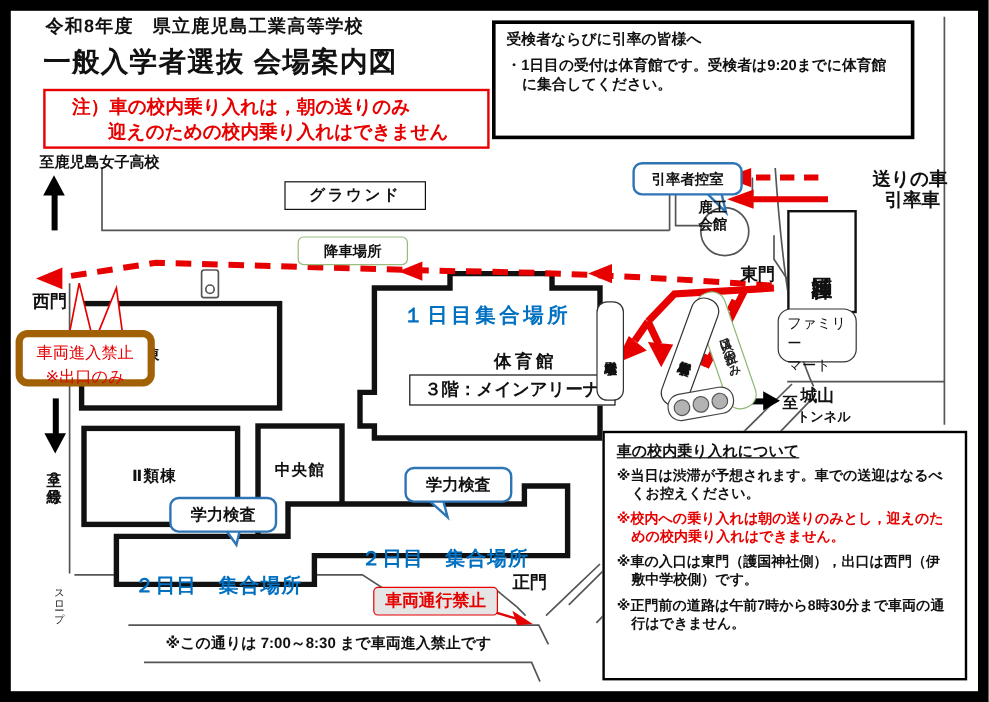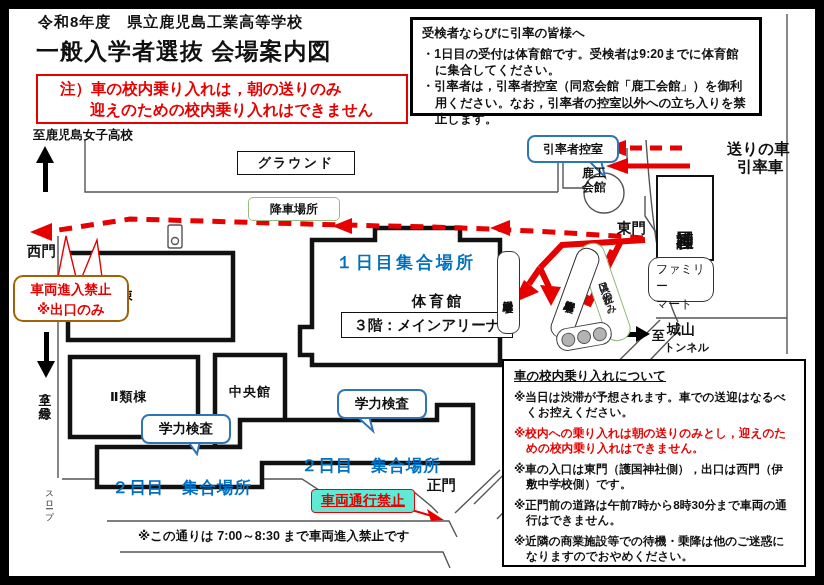--- a/index.html
+++ b/index.html
@@ -11,24 +11,24 @@
   .pre{white-space:pre-line;}
   .vtext{writing-mode:vertical-rl;text-orientation:upright;}
   .bold{font-weight:bold;}
   .red{color:#e60000;}
   .blue{color:#0070c0;}
   .center{text-align:center;}
   
   .box-black{position:absolute;background:#fff;border:1.5px solid #111;z-index:10;}
   .bubble-blue{position:absolute;background:#fff;border:2px solid #2e75b6;border-radius:8px;z-index:20;
                display:flex;align-items:center;justify-content:center;font-weight:bold;}
-  .bubble-red{position:absolute;background:#fff;border:2px solid #a16207;border-radius:10px;z-index:20;
-              text-align:center;color:#e60000;font-weight:bold;}
-  .redbox{position:absolute;background:#5eead4;border:1.5px solid #e60000;border-radius:4px;z-index:20;
-          display:flex;align-items:center;justify-content:center;color:#e60000;font-weight:bold;text-decoration:underline;}
+  .bubble-red{position:absolute;background:#fff;border:6px solid #a16207;border-radius:10px;z-index:20;
+              text-align:center;color:#e60000;font-weight:normal;}
+  .redbox{position:absolute;background:#e5e5e5;border:1.5px solid #e60000;border-radius:4px;z-index:20;
+          display:flex;align-items:center;justify-content:center;color:#e60000;font-weight:bold;}
   
   .title1{left:38px;top:13px;font-size:15px;font-weight:bold;letter-spacing:1px;}
   .title2{left:36px;top:36px;font-size:23px;font-weight:bold;letter-spacing:1px;}
   .warnbox{position:absolute;left:36px;top:74px;width:372px;height:50px;border:2.5px solid #e60000;z-index:10;
            padding:3px 0 0 22px;box-sizing:border-box;}
   .warnbox div{font-size:15.5px;font-weight:bold;color:#e60000;white-space:nowrap;}
   .warnbox .l2{margin-left:30px;}
   
   .notice{position:absolute;left:410px;top:17px;width:352px;height:99px;border:3px solid #000;background:#fff;
           box-sizing:border-box;padding:5px 9px;z-index:10;}
@@ -140,21 +140,20 @@
   <div class="txt title1">令和8年度　県立鹿児島工業高等学校</div>
   <div class="txt title2">一般入学者選抜 会場案内図</div>
   <div class="warnbox">
     <div>注）車の校内乗り入れは，朝の送りのみ</div>
     <div class="l2">迎えのための校内乗り入れはできません</div>
   </div>
 
   <div class="notice">
     <div class="hd">受検者ならびに引率の皆様へ</div>
     <div class="bl">・1日目の受付は体育館です。受検者は9:20までに体育館に集合してください。</div>
-    <div class="bl">・引率者は，引率者控室（同窓会館「鹿工会館」）を御利用ください。なお，引率者の控室以外への立ち入りを禁止します。</div>
   </div>
 
   <div class="txt legendlbl" style="left:688px;top:139px;">送りの車</div>
   <div class="txt legendlbl" style="left:698px;top:157px;">引率車</div>
 
   <div class="txt" style="left:33px;top:127px;font-size:12.5px;font-weight:bold;">至鹿児島女子高校</div>
   <div class="groundbox">グラウンド</div>
   <div class="dropbox">降車場所</div>
 
   <div class="bubble-blue" style="left:527px;top:135px;width:88px;height:24px;font-size:12px;">引率者控室</div>
@@ -214,17 +213,16 @@
   <div class="txt vtext" style="left:44px;top:485px;font-size:8.5px;">スロープ</div>
 
   <div class="txt bold" style="left:138px;top:528px;font-size:12.5px;">※この通りは 7:00～8:30 まで車両進入禁止です</div>
 
   <div class="infobox">
     <div class="ttl">車の校内乗り入れについて</div>
     <div class="note">※当日は渋滞が予想されます。車での送迎はなるべくお控えください。</div>
     <div class="note red">※校内への乗り入れは朝の送りのみとし，迎えのための校内乗り入れはできません。</div>
     <div class="note">※車の入口は東門（護国神社側），出口は西門（伊敷中学校側）です。</div>
     <div class="note">※正門前の道路は午前7時から8時30分まで車両の通行はできません。</div>
-    <div class="note">※近隣の商業施設等での待機・乗降は他のご迷惑になりますのでおやめください。</div>
   </div>
 
   <div class="frame"></div>
 </div>
 
 </body></html>

